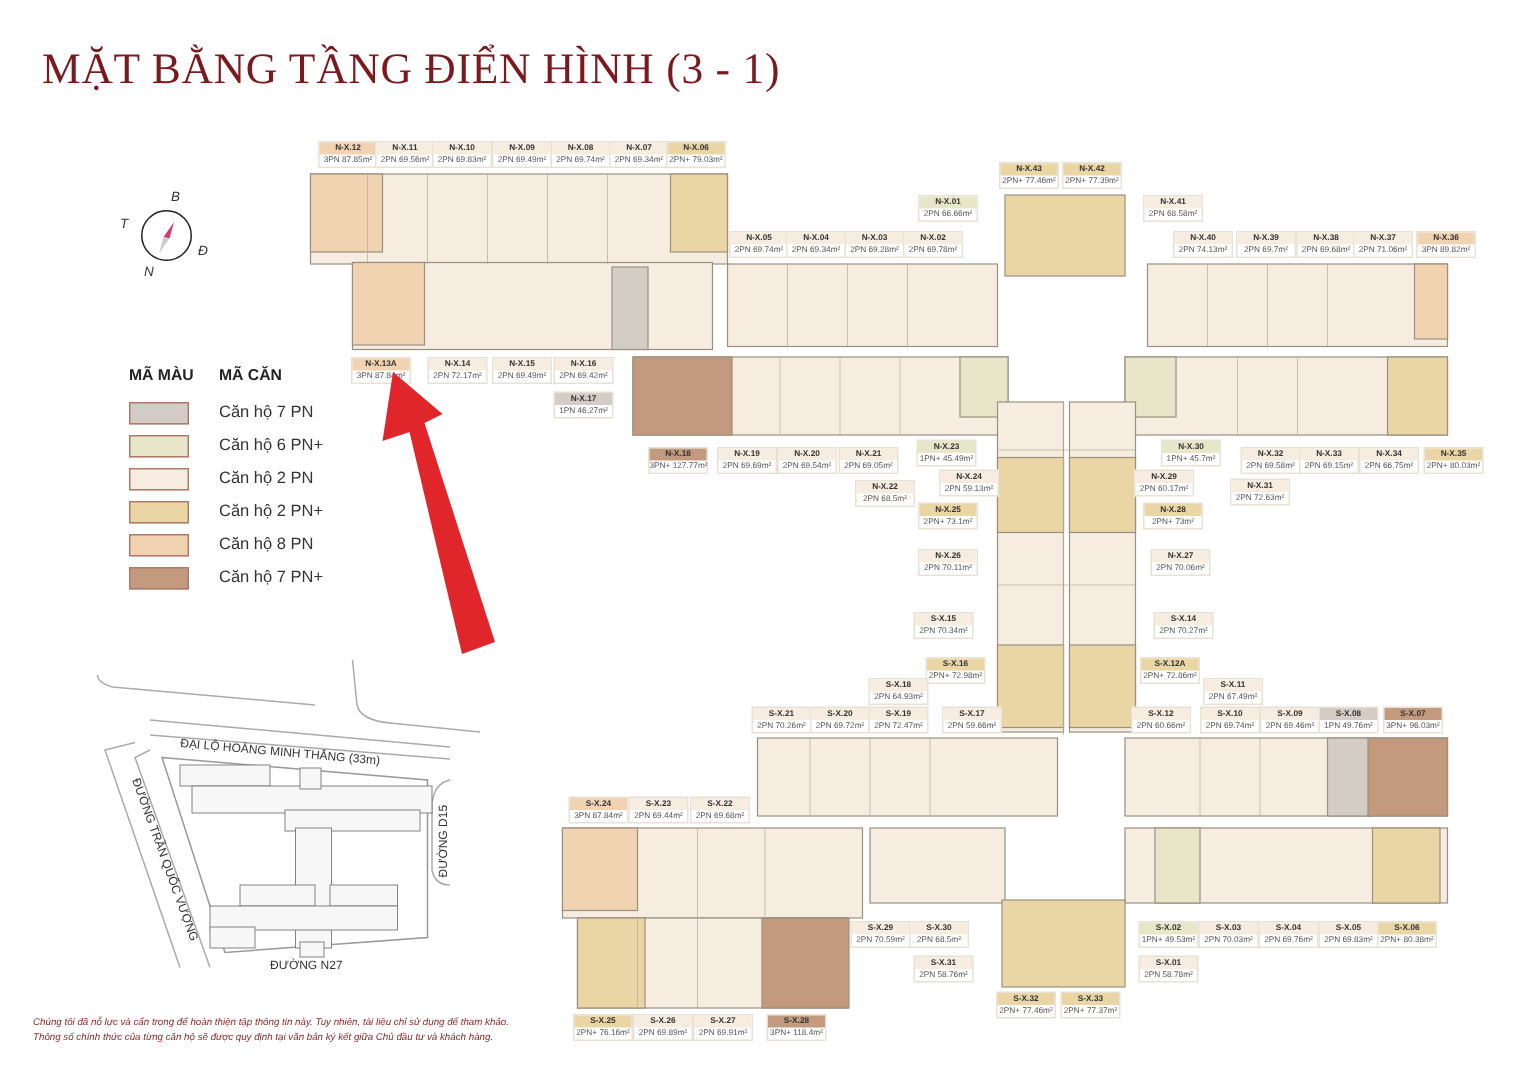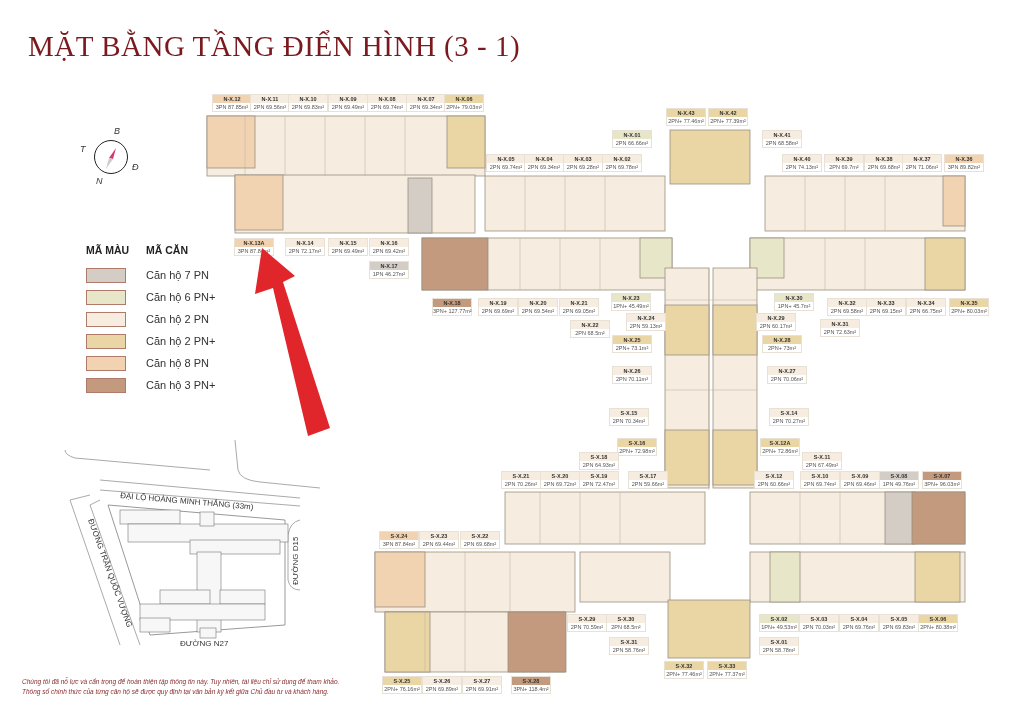--- a/index.html
+++ b/index.html
@@ -67,21 +67,21 @@
       <div class="row">
         <span class="sw" style="background:#ead6a5"></span>
                    <span class="txt">Căn hộ 2 PN+</span>
       </div>
       <div class="row">
         <span class="sw" style="background:#f1d3b2"></span>
                    <span class="txt">Căn hộ 8 PN</span>
       </div>
       <div class="row">
         <span class="sw" style="background:#c39a7e"></span>
-                   <span class="txt">Căn hộ 3 PN+</span>
+                   <span class="txt">Căn hộ 7 PN+</span>
       </div>
     </div>
 </div>
 
 <svg class="site" viewBox="0 0 260 210">
   <g fill="none" stroke="#aaa" stroke-width="1">
     <path d="M5,10 Q5,15 15,18 L150,30"></path>
     <path d="M175,0 L178,30 Q180,40 200,42 L260,48"></path>
     <path d="M40,40 L240,58"></path>
     <path d="M40,50 L240,66"></path>

